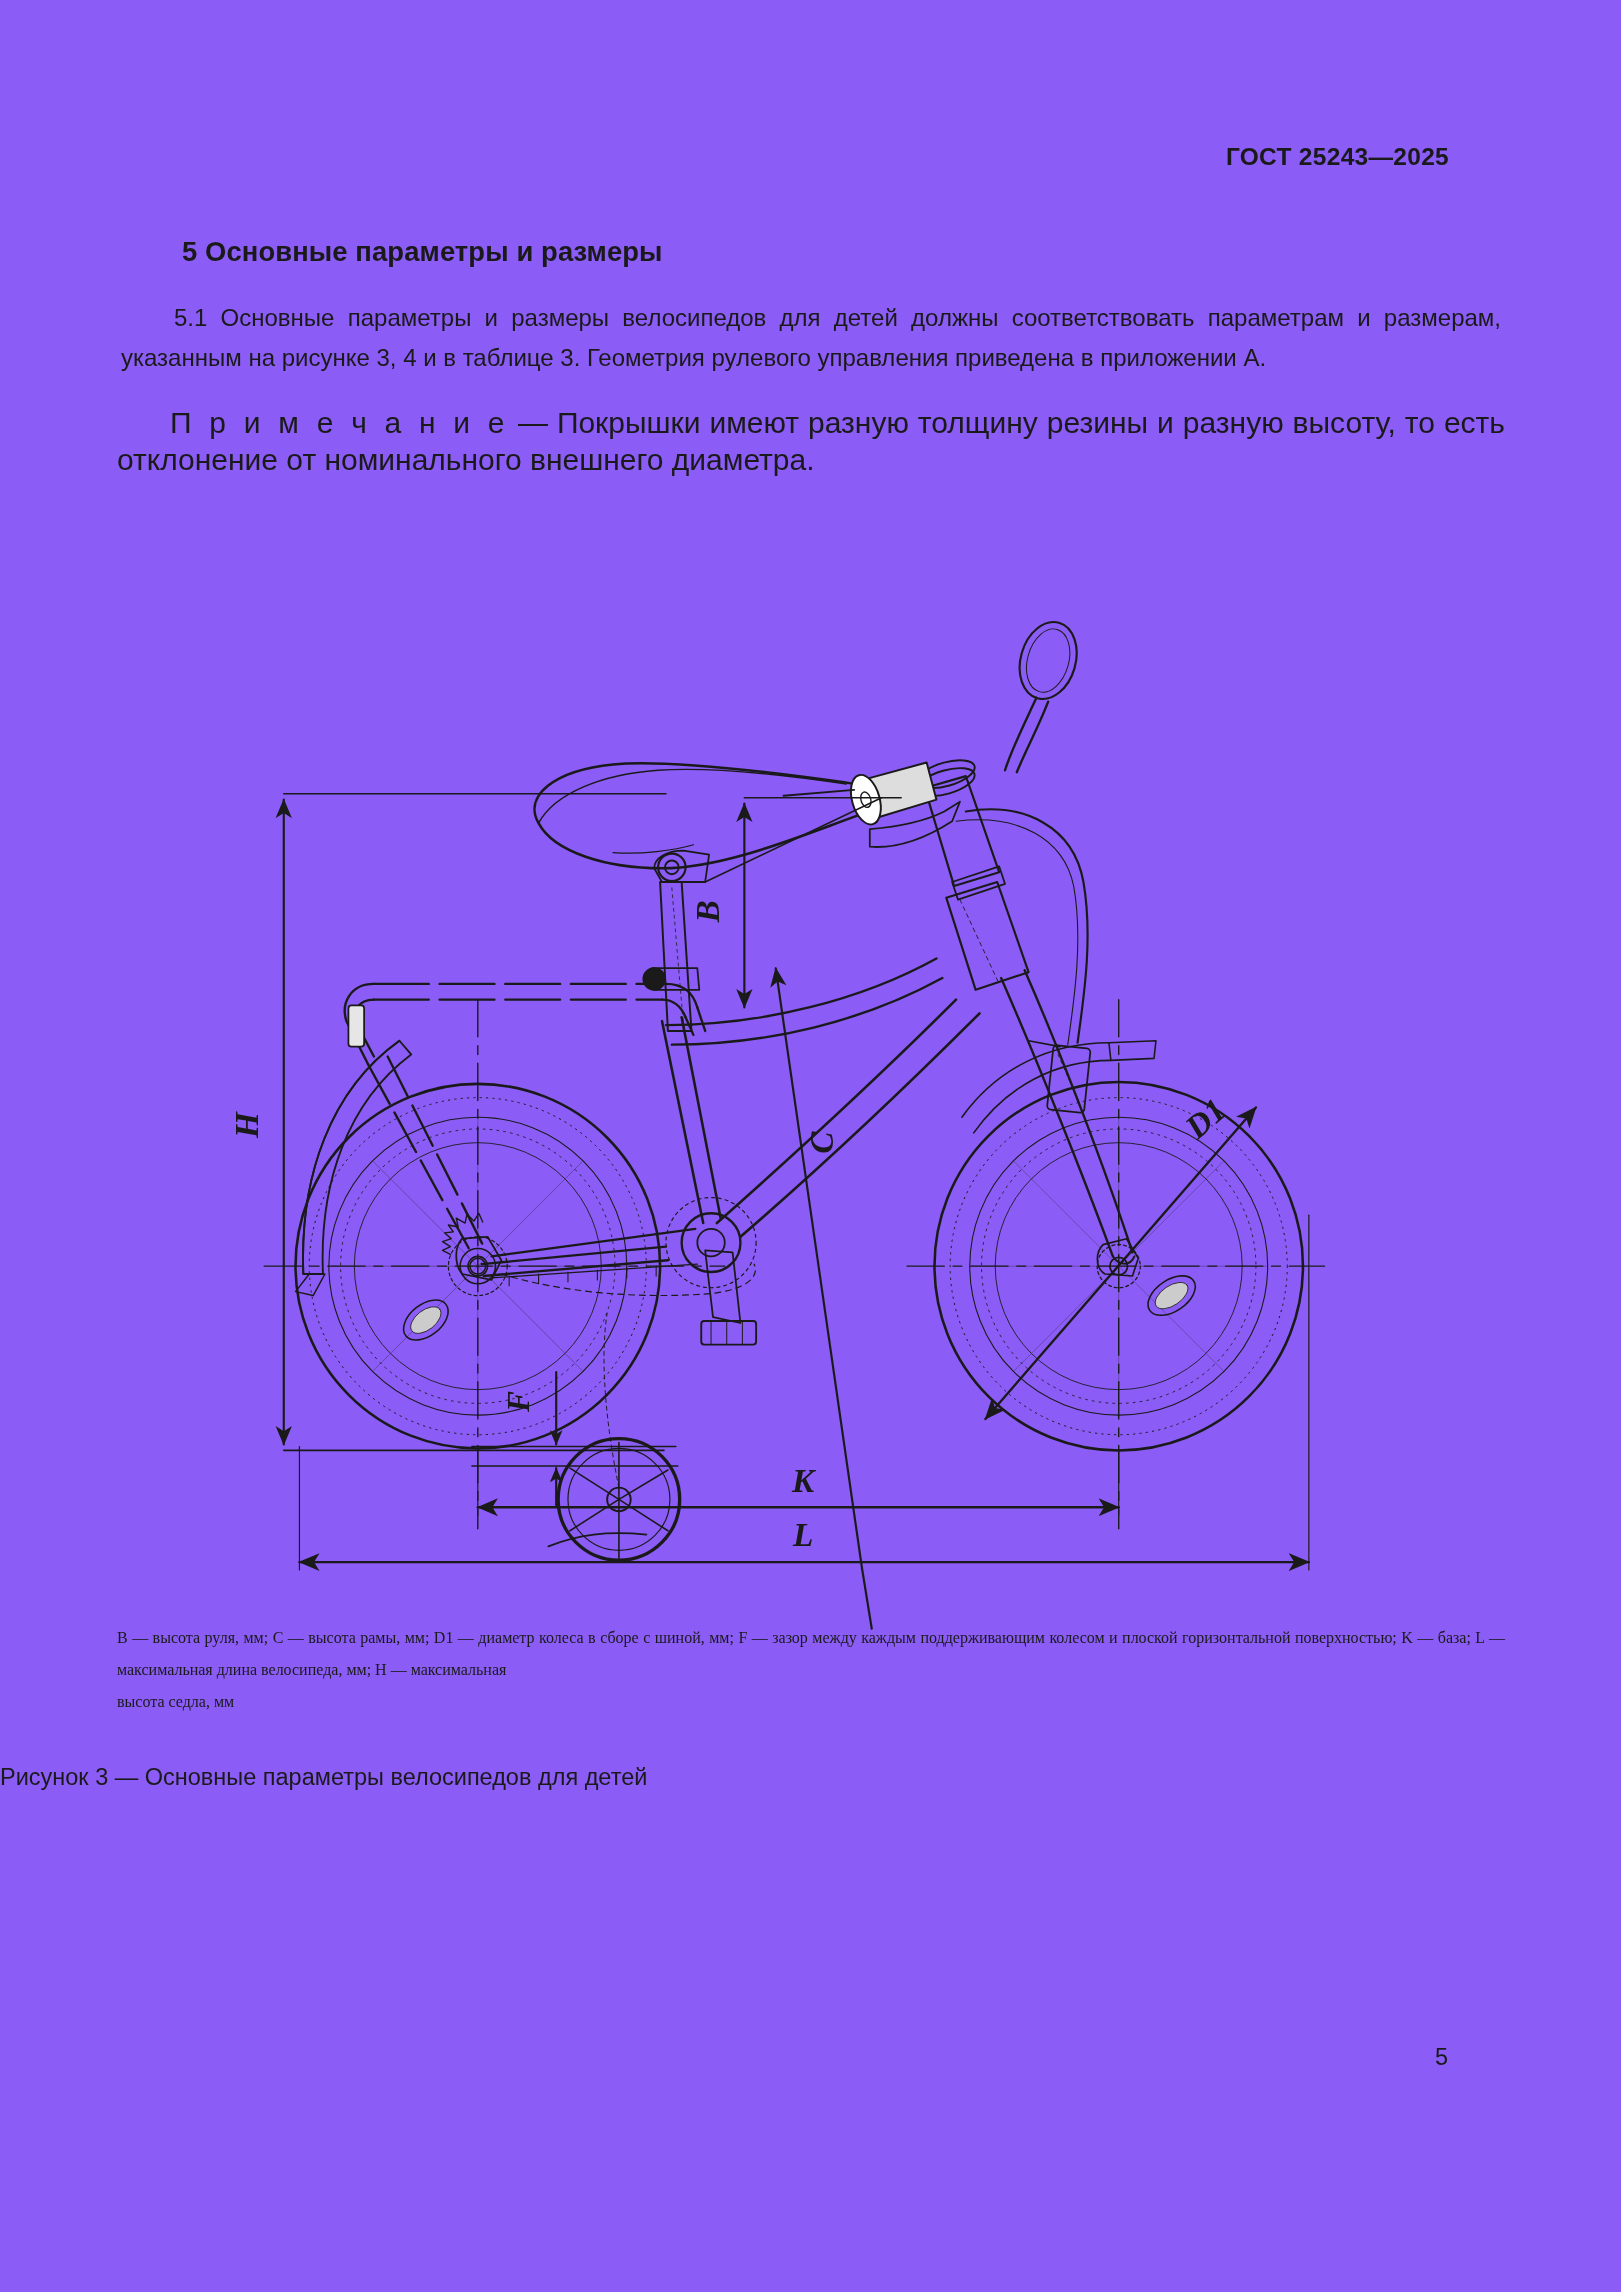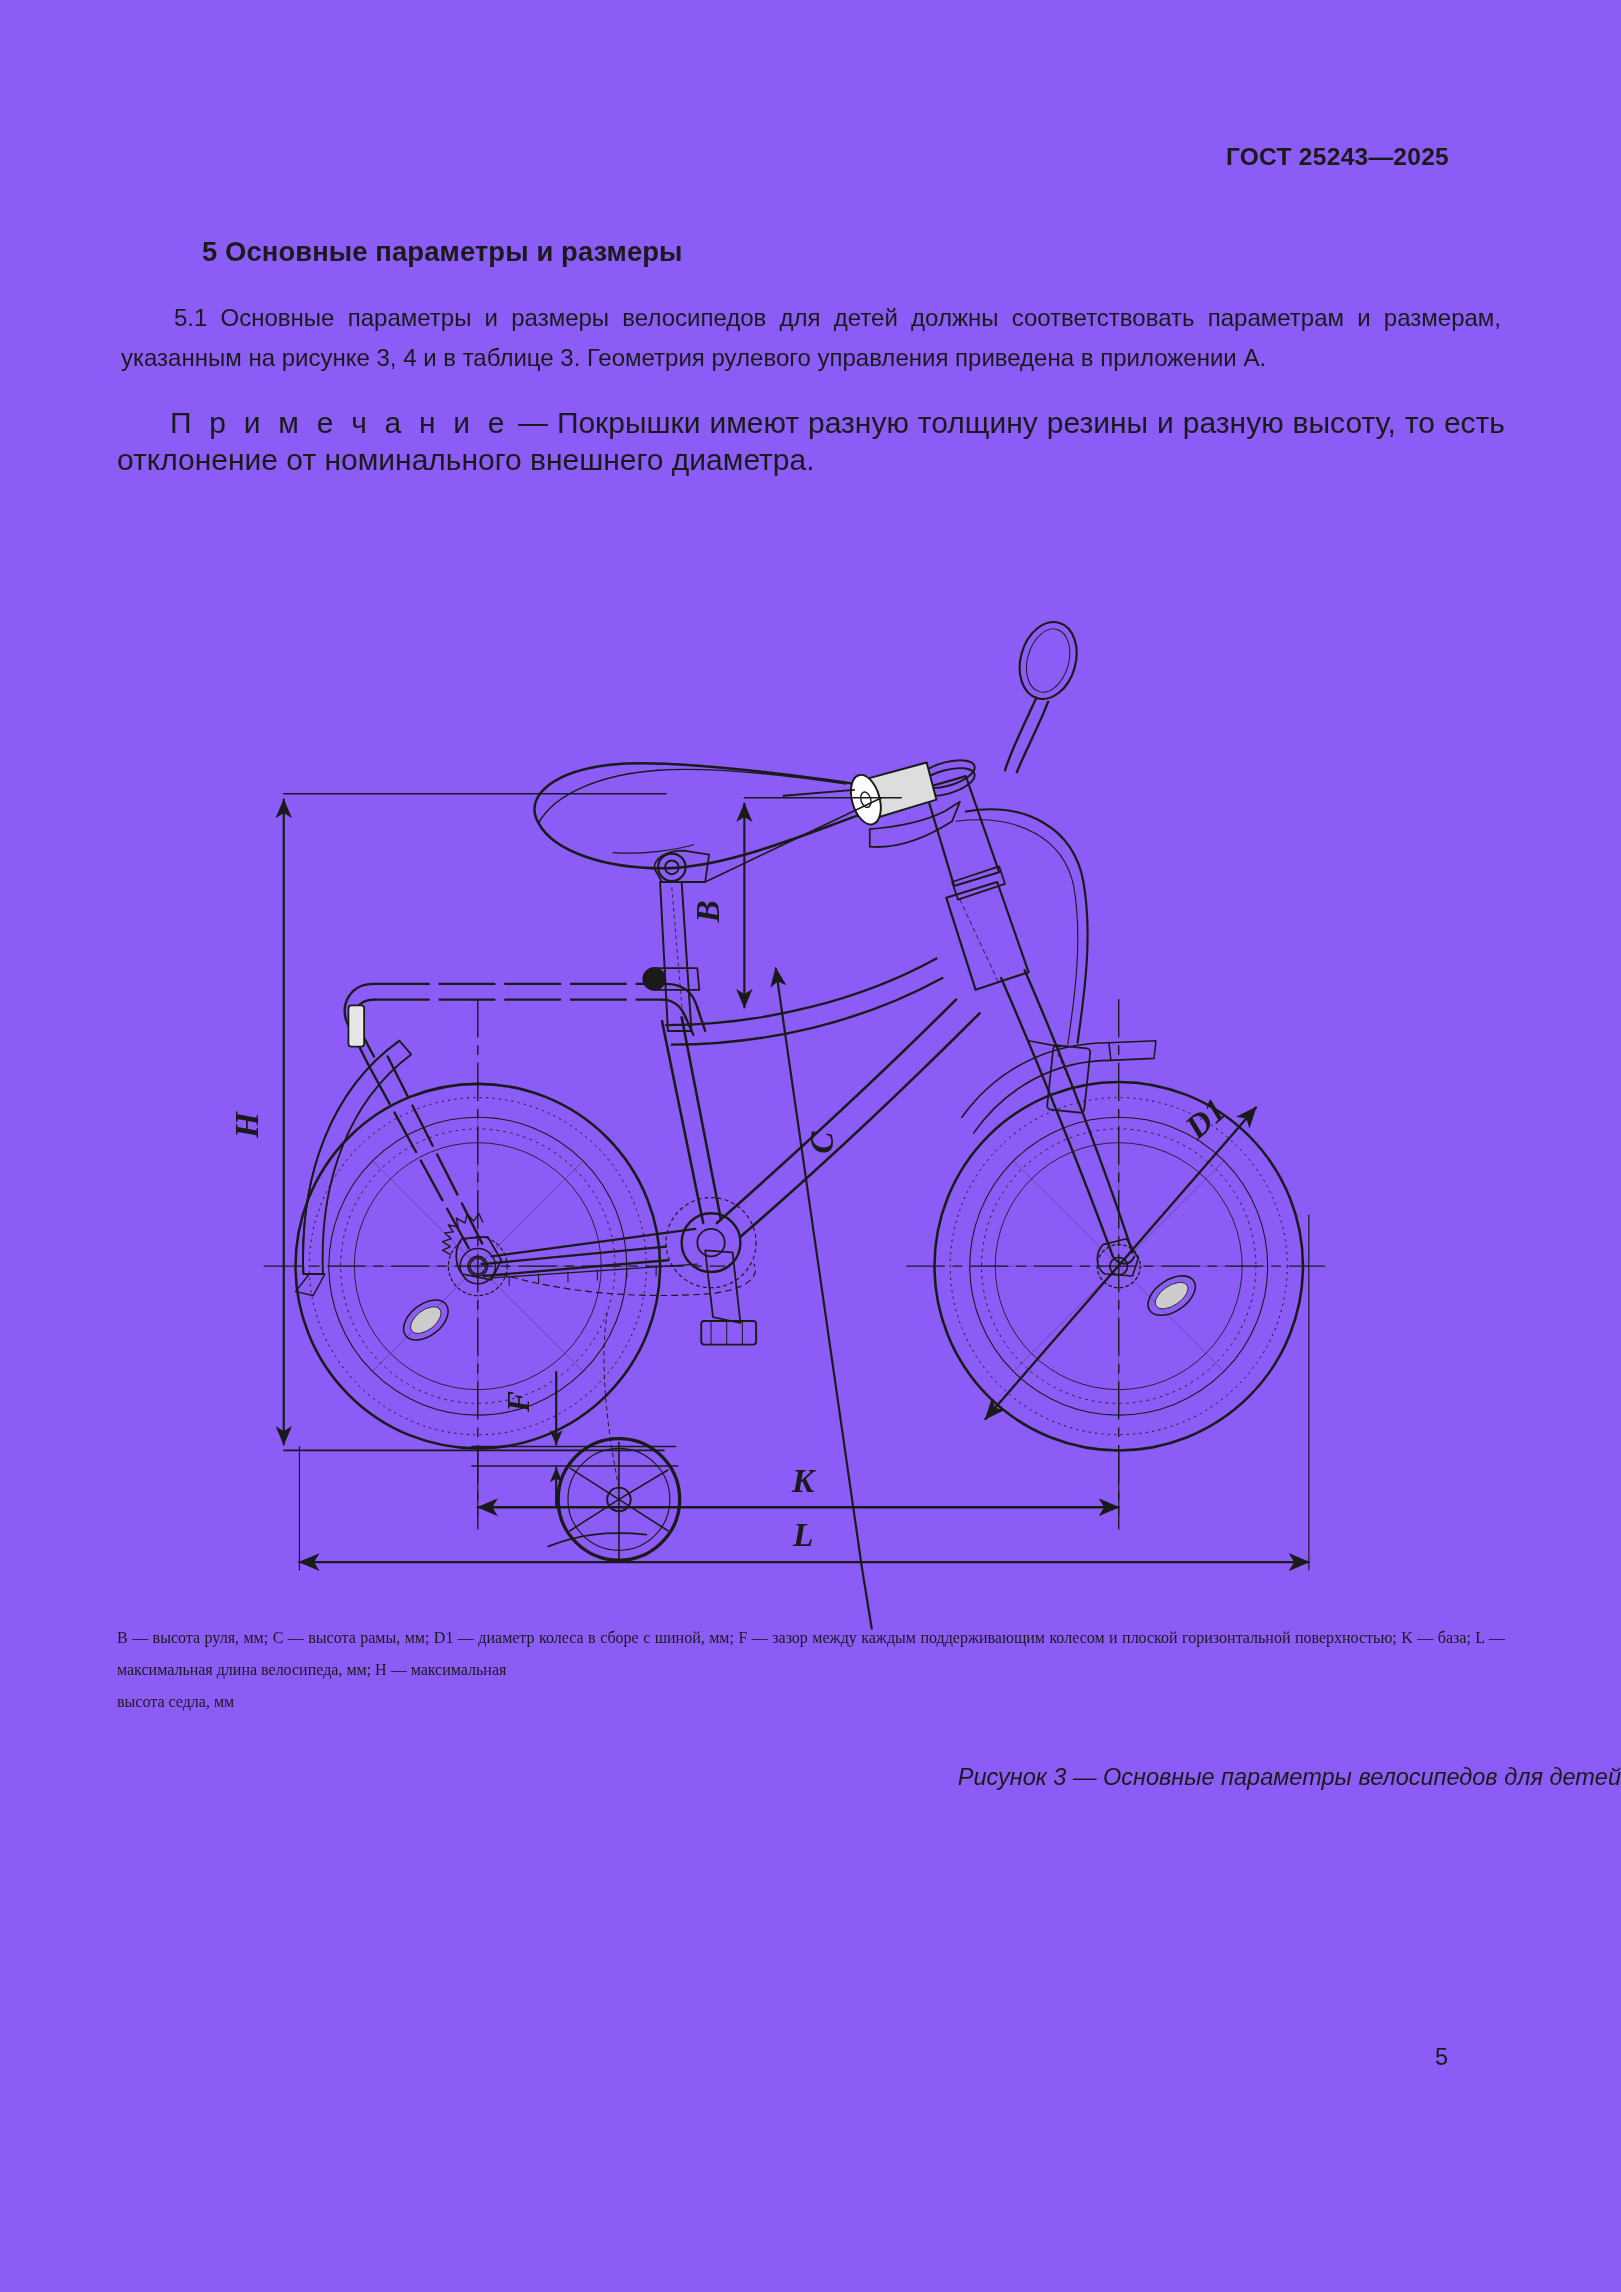--- a/index.html
+++ b/index.html
@@ -32,21 +32,20 @@
 
   
   .section-heading {
     position: absolute;
     top: 218px;
     left: 182px;
     font-size: 27.4px;
     font-weight: bold;
     letter-spacing: 0.1px;
     white-space: nowrap;
-    margin-left: 20px;
   }
 
   
   .body-block {
     position: absolute;
     top: 294px;
     left: 117px;
     width: 1388px;
     font-size: 24px;
     line-height: 40px;
@@ -98,23 +97,22 @@
     display: block;
     text-align: left;
   }
 
   
   .figure-caption {
     position: absolute;
     top: 1764px;
     left: 0;
     width: 1621px;
-    text-align: right;
+    text-align: left;
     font-size: 23.5px;
-    font-style: italic;
   }
 
   
   .page-number {
     position: absolute;
     top: 2044px;
     right: 173px;
     font-size: 23.5px;
   }
 </style>

